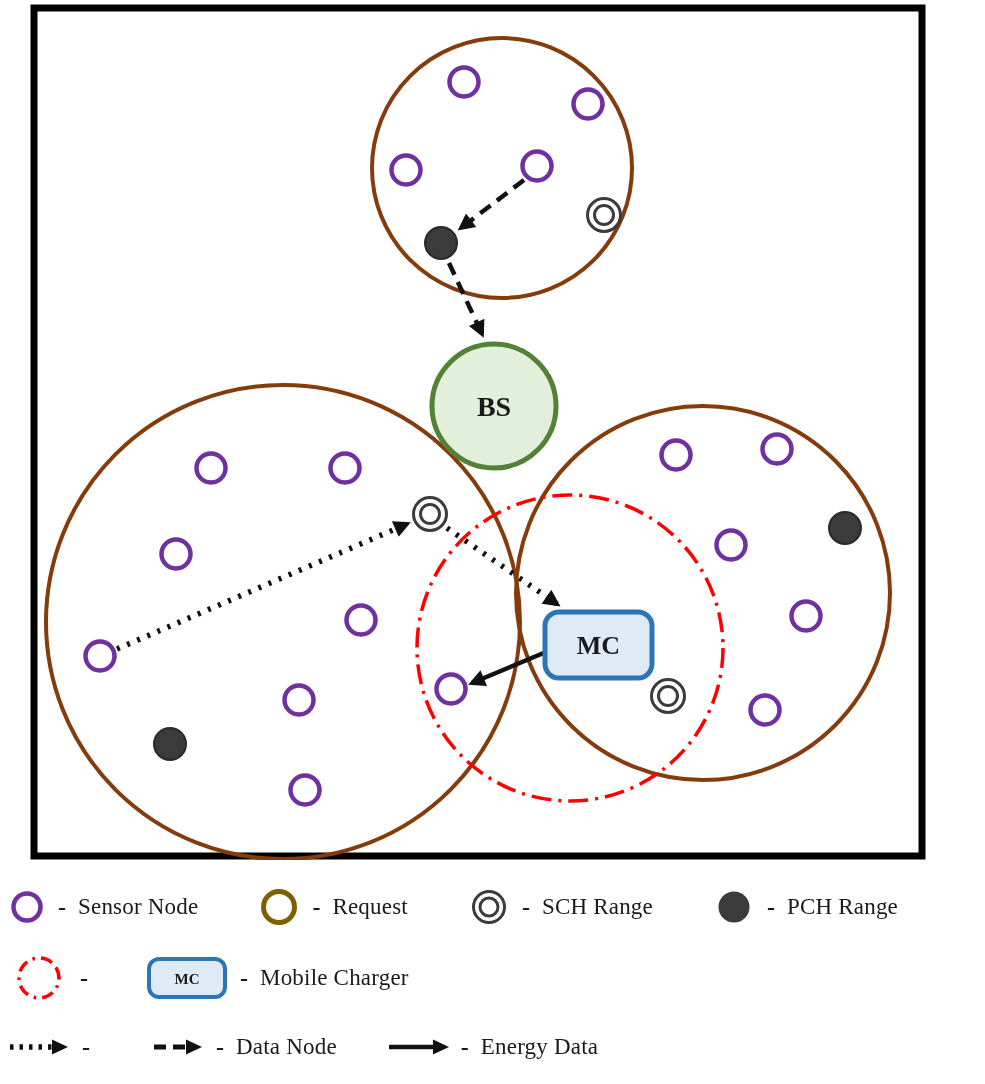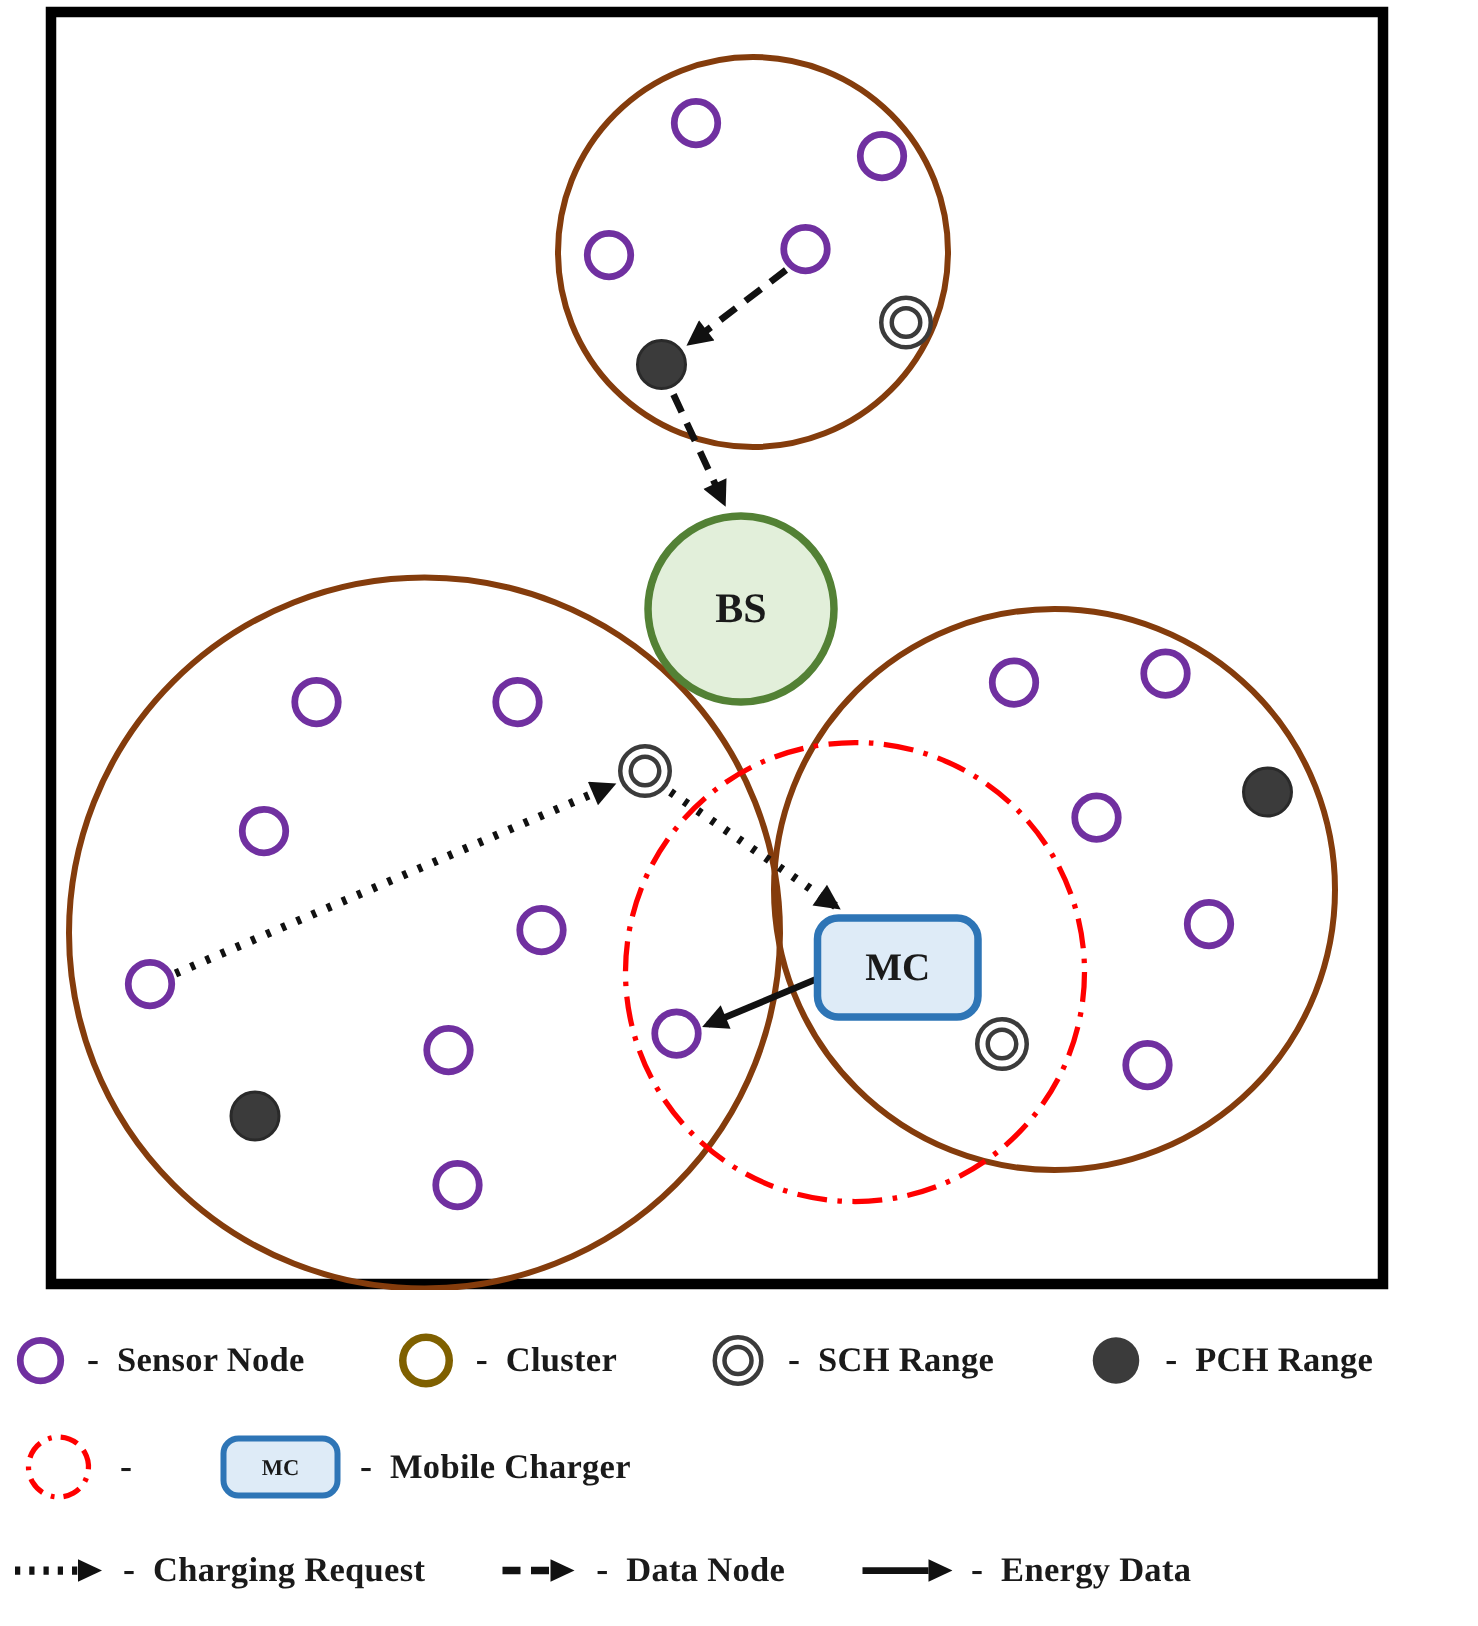--- a/index.html
+++ b/index.html
@@ -5,21 +5,21 @@
   html,body{margin:0;padding:0;background:#fff;}
   .page{position:relative;width:985px;height:1084px;background:#fff;font-family:"Liberation Serif",serif;overflow:hidden;padding-left:11px;}
   #diagram{position:absolute;left:0;top:0;display:block;}
   .legend{position:absolute;left:0;top:860px;width:985px;}
   .legend-row{display:flex;align-items:center;}
   #legend-row1{margin-top:16px;height:62px;gap:60px;padding-left:8px;}
   #legend-row2{margin-top:6px;height:68px;gap:46px;padding-left:12px;}
   #legend-row3{margin-top:4px;height:62px;gap:50px;padding-left:8px;}
   .legend-item{display:flex;align-items:center;}
   .legend-item .dash{font-weight:bold;font-size:24px;margin:0 12px;color:#1a1a1a;}
-  .legend-item .label{font-weight:bold;font-size:23px;color:#1a1a1a;letter-spacing:.2px;white-space:nowrap;}
+  .legend-item .label{font-weight:normal;font-size:23px;color:#1a1a1a;letter-spacing:.2px;white-space:nowrap;}
   .licon{display:block;flex:0 0 auto;}
 </style>
 </head>
 <body>
 
 <div class="page">
   <svg id="diagram" width="985" height="860" viewBox="0 0 985 860">
       <defs>
         <marker id="ah" viewBox="0 0 10 10" refX="7.5" refY="5" markerUnits="userSpaceOnUse" markerWidth="21" markerHeight="17" orient="auto">
           <path d="M0,0 L10,5 L0,10 Z" fill="#111111"></path>
@@ -83,21 +83,21 @@
             <circle cx="19" cy="19" r="13.5" fill="#fff" stroke="#7030A0" stroke-width="4.5"></circle>
           </svg>
           <span class="dash">-</span>
           <span class="label">Sensor Node</span>
         </div>
         <div class="legend-item">
           <svg class="licon" width="42" height="42" viewBox="0 0 42 42">
             <circle cx="21" cy="21" r="15.5" fill="#fff" stroke="#7F6000" stroke-width="5"></circle>
           </svg>
           <span class="dash">-</span>
-          <span class="label">Cluster</span>
+          <span class="label">Request</span>
         </div>
         <div class="legend-item">
           <svg class="licon" width="42" height="42" viewBox="0 0 42 42">
             <circle cx="21" cy="21" r="15.5" fill="#fff" stroke="#3B3B3B" stroke-width="3"></circle>
             <circle cx="21" cy="21" r="9" fill="#fff" stroke="#3B3B3B" stroke-width="3"></circle>
           </svg>
           <span class="dash">-</span>
           <span class="label">SCH Range</span>
         </div>
         <div class="legend-item">
@@ -124,21 +124,20 @@
           <span class="label">Mobile Charger</span>
         </div>
       </div>
     <div class="legend-row" id="legend-row3">
         <div class="legend-item">
           <svg class="licon" width="62" height="20" viewBox="0 0 62 20">
             <line x1="2" y1="10" x2="44" y2="10" stroke="#111111" stroke-width="5.5" stroke-dasharray="3.5 6"></line>
             <polygon points="44,2.5 60,10 44,17.5" fill="#111111"></polygon>
           </svg>
           <span class="dash">-</span>
-          <span class="label">Charging Request</span>
         </div>
         <div class="legend-item">
           <svg class="licon" width="52" height="20" viewBox="0 0 52 20">
             <line x1="2" y1="10" x2="34" y2="10" stroke="#111111" stroke-width="5" stroke-dasharray="12 7"></line>
             <polygon points="34,2.5 50,10 34,17.5" fill="#111111"></polygon>
           </svg>
           <span class="dash">-</span>
           <span class="label">Data Node</span>
         </div>
         <div class="legend-item">

